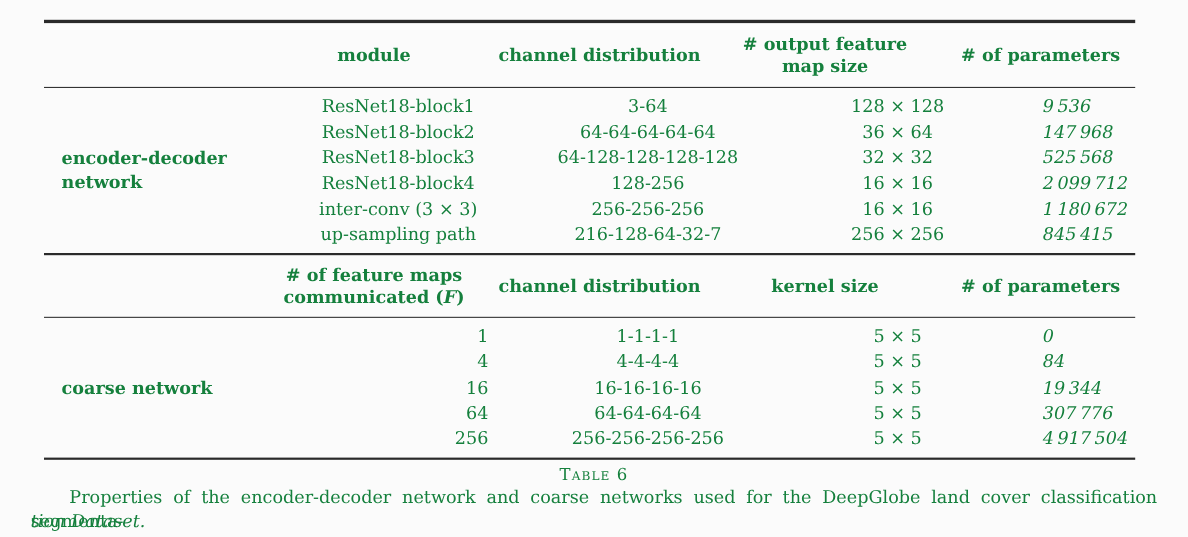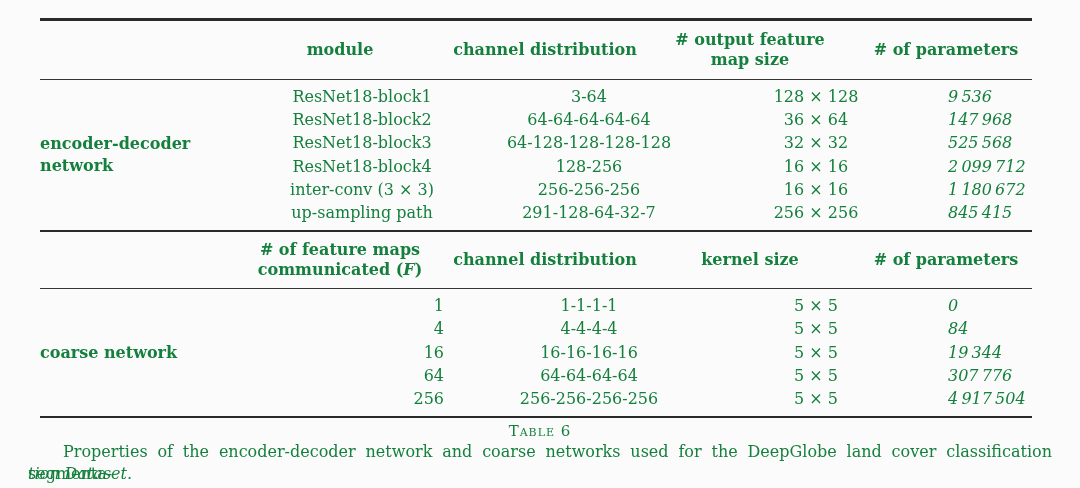--- a/index.html
+++ b/index.html
@@ -17,21 +17,21 @@
   .header2{height:56px;align-items:center;}
   .cell{font-size:16px;line-height:1.25;}
   .bold{font-weight:bold;}
   .center{text-align:center;}
   .cell.params{text-align:left;padding-right:2px;font-style:italic;}
   .cell.fval{text-align:right;padding-right:28px;}
   .twoline{display:flex;flex-direction:column;align-items:center;}
   .body{position:relative;padding:5px 0;}
   .row{height:23.3px;align-items:center;gap:22px;}
   .grouplabel{
-    position:absolute;left:0;top:0;bottom:0;width:175px;
+    position:absolute;left:16px;top:0;bottom:0;width:175px;
     display:flex;align-items:center;font-weight:bold;font-size:16px;line-height:1.35;
   }
   .cap-label{
     position:absolute;left:0;top:422px;width:1080px;text-align:center;
     font-variant:small-caps;font-size:15px;letter-spacing:1px;
   }
   .cap1{
     position:absolute;left:28px;top:441px;width:1024px;
     font-size:16px;line-height:1.35;
     text-indent:35px;text-align:justify;text-align-last:justify;
@@ -97,21 +97,21 @@
       <div class="grid row">
         <div class="cell"></div>
         <div class="cell center">inter-conv (3 × 3)</div>
         <div class="cell center">256-256-256</div>
         <div class="cell center">16 × 16</div>
         <div class="cell params">1 180 672</div>
       </div>
       <div class="grid row">
         <div class="cell"></div>
         <div class="cell center">up-sampling path</div>
-        <div class="cell center">291-128-64-32-7</div>
+        <div class="cell center">216-128-64-32-7</div>
         <div class="cell center">256 × 256</div>
         <div class="cell params">845 415</div>
       </div>
     </div>
 
     <div class="rule mid"></div>
 
     <div class="grid header2">
       <div class="cell"></div>
       <div class="cell center bold twoline">

